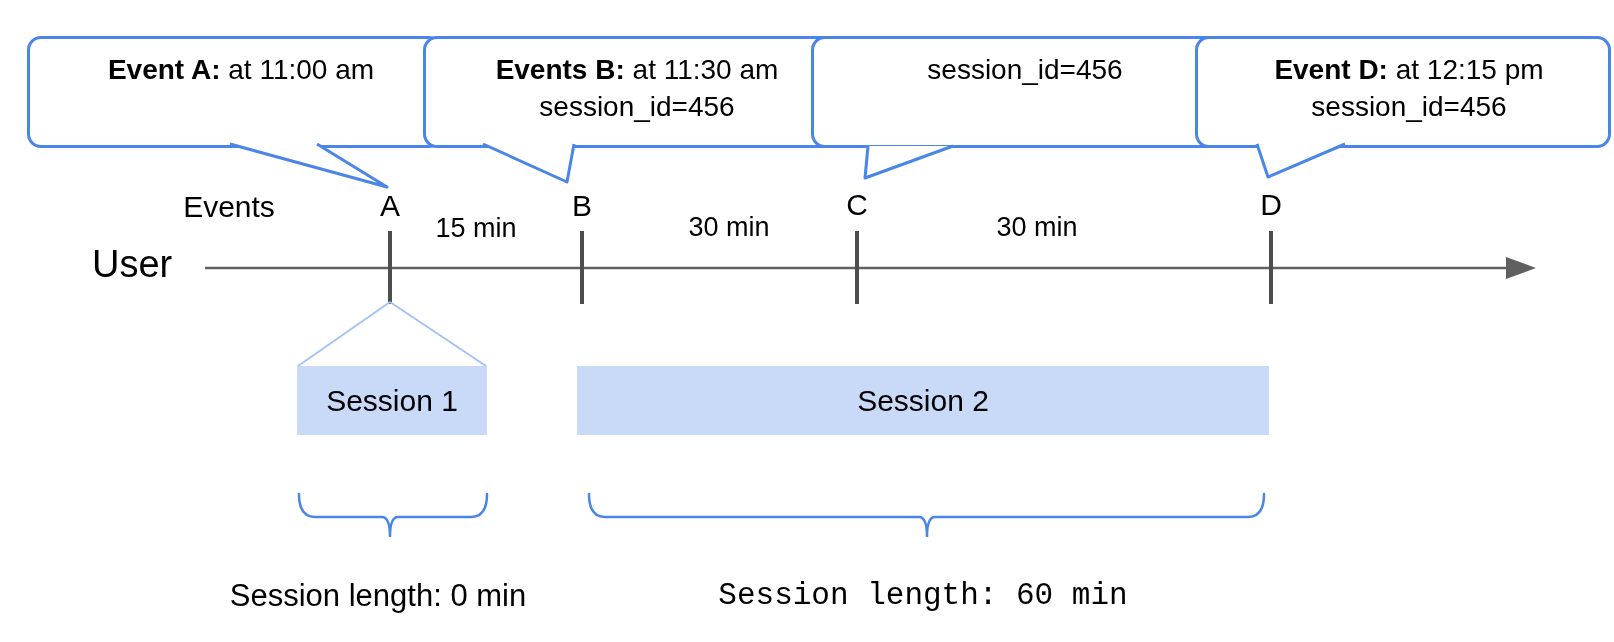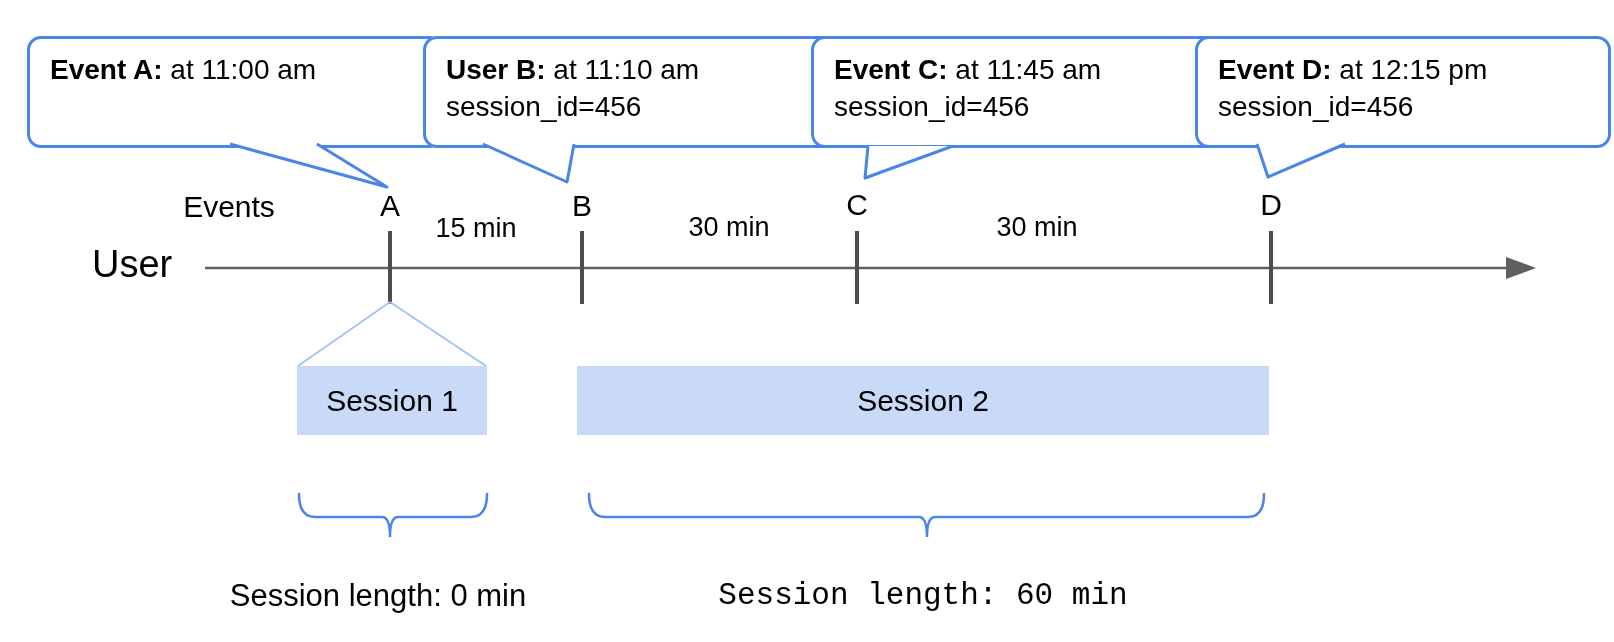--- a/index.html
+++ b/index.html
@@ -24,20 +24,21 @@
     width: 416px;
     height: 112px;
     background: #ffffff;
     border: 3px solid #4a86e8;
     border-radius: 14px;
     box-sizing: border-box;
     padding: 12px 8px 0 20px;
     font-size: 28px;
     line-height: 37px;
     z-index: 1;
+    text-align: center;
   }
   .callout b { font-weight: bold; }
   .lbl {
     position: absolute;
     white-space: nowrap;
     transform: translateX(-50%);
   }
   .events-label { font-size: 30px; }
   .marker { font-size: 30px; }
   .interval { font-size: 27px; }
@@ -63,26 +64,25 @@
 </head>
 <body>
 
 <div class="canvas">
 
   <div class="callout" style="left:27px;">
     <div><b>Event A:</b><span> at 11:00 am</span></div>
   </div>
 
   <div class="callout" style="left:423px;">
-    <div><b>User B:</b><span> at 11:10 am</span></div>
+    <div><b>Events B:</b><span> at 11:30 am</span></div>
     <div>session_id=456</div>
   </div>
 
   <div class="callout" style="left:811px;">
-    <div><b>Event C:</b><span> at 11:45 am</span></div>
     <div>session_id=456</div>
   </div>
 
   <div class="callout" style="left:1195px;">
     <div><b>Event D:</b><span> at 12:15 pm</span></div>
     <div>session_id=456</div>
   </div>
 
   <div class="lbl events-label" style="left:229px; top:190px;">Events</div>
   <div class="lbl marker" style="left:390px;  top:189px;">A</div>

